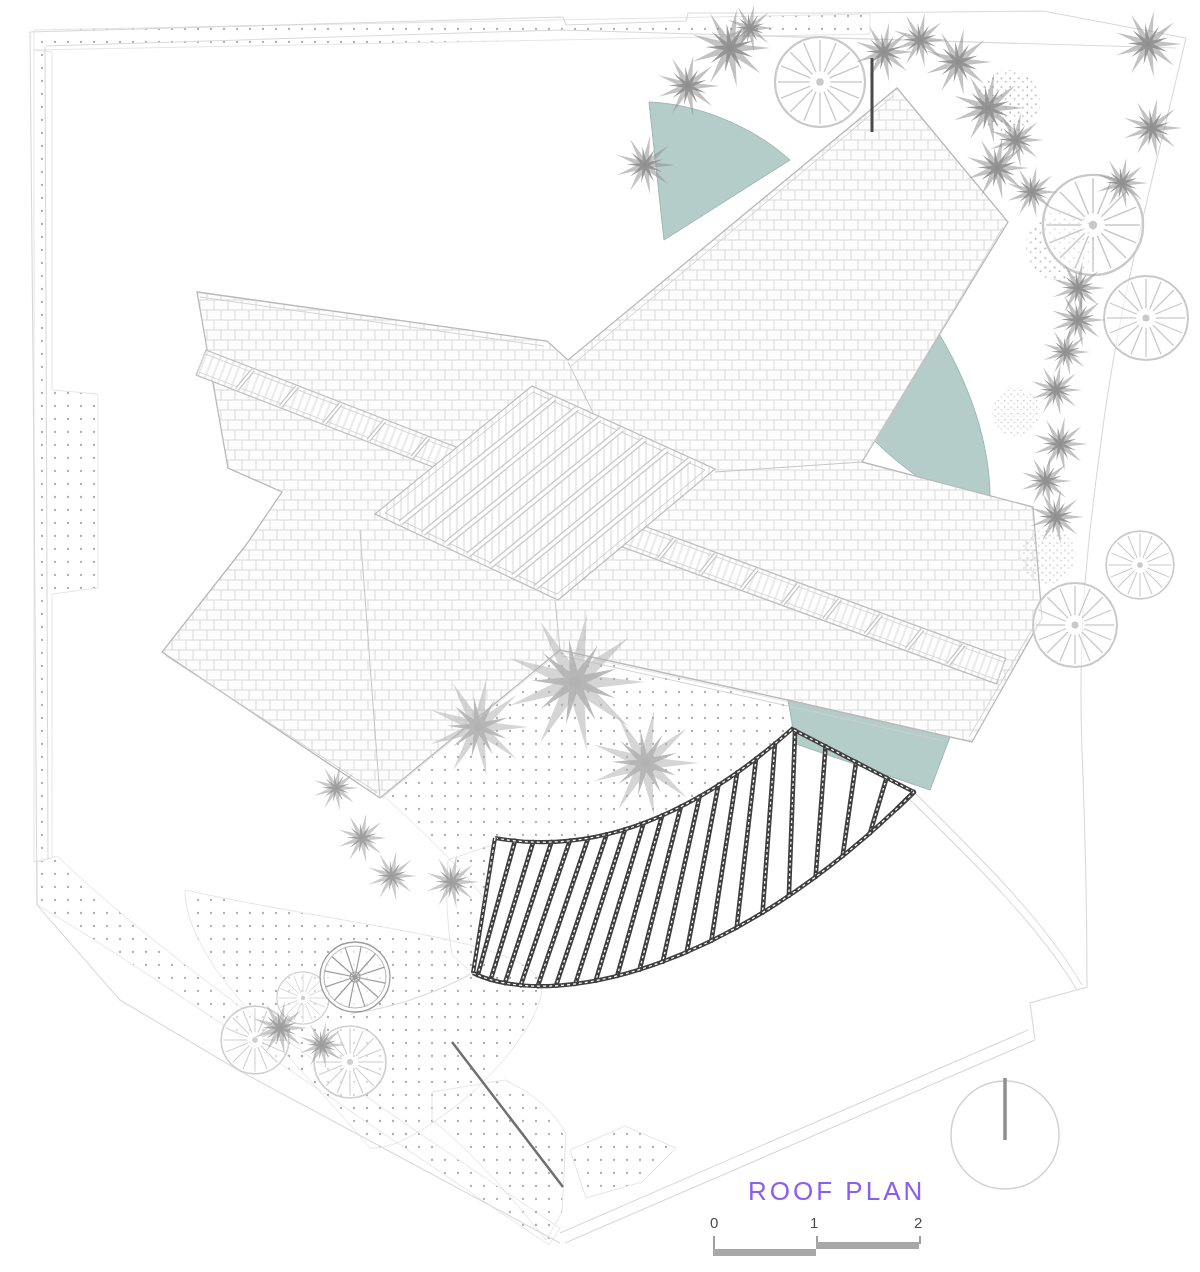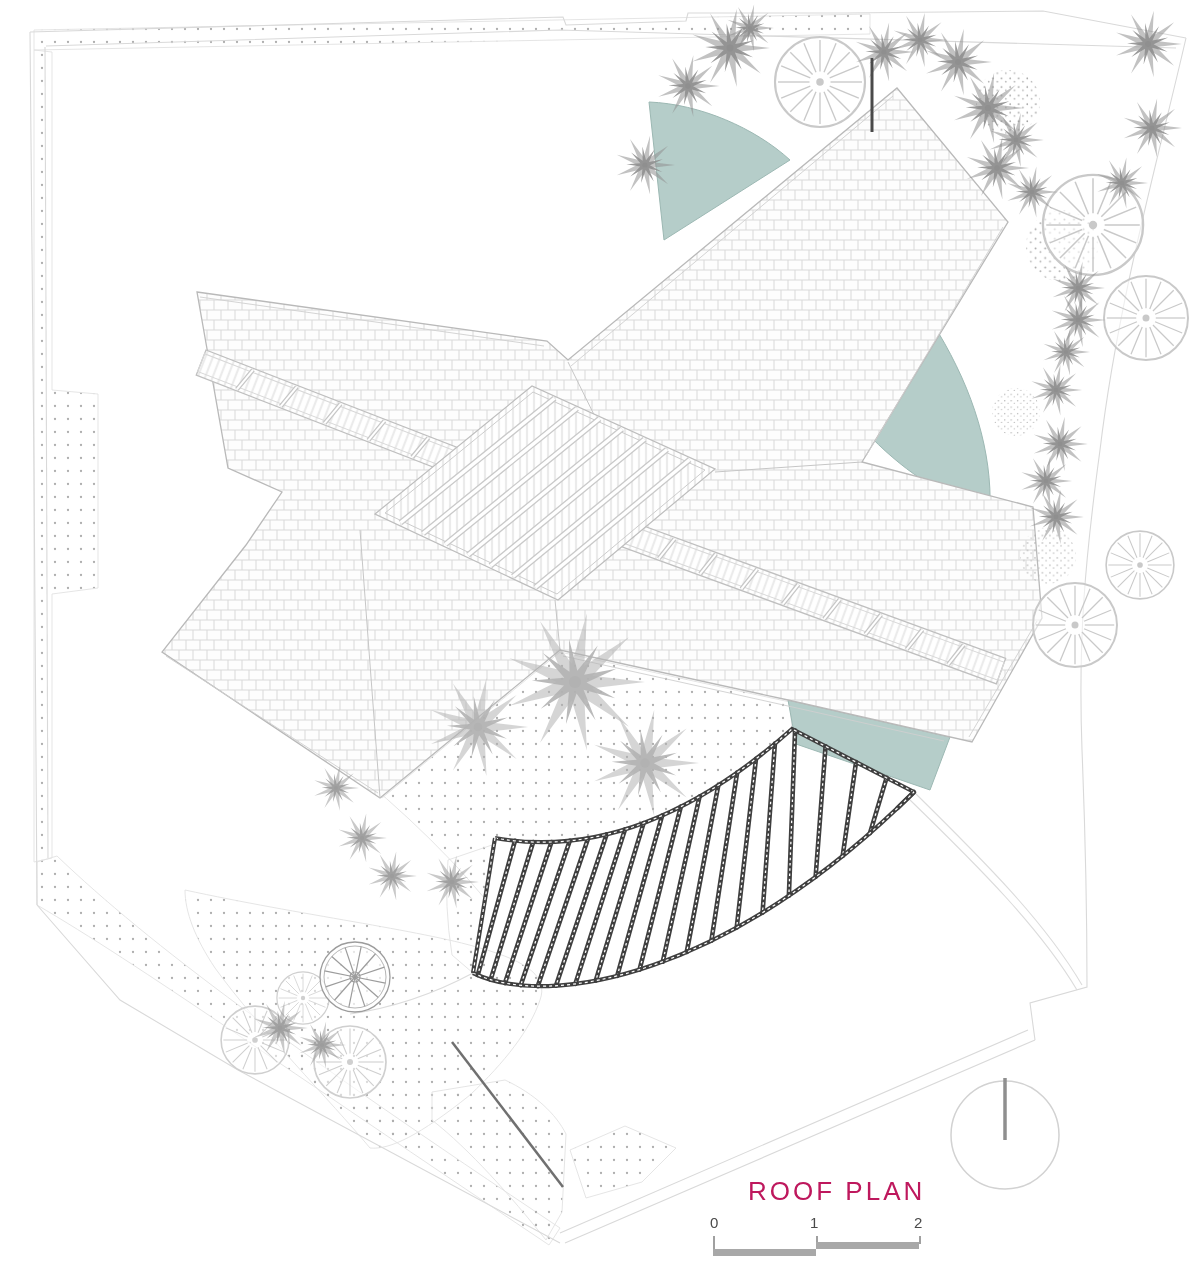--- a/index.html
+++ b/index.html
@@ -1,20 +1,20 @@
 <!DOCTYPE html>
 <html><head>
 <meta charset="utf-8">
 <style>
   html,body{margin:0;padding:0;background:#ffffff;}
   #stage{position:relative;width:1200px;height:1272px;background:#ffffff;overflow:hidden;
          font-family:"Liberation Sans",sans-serif;}
   #plan-svg{position:absolute;left:0;top:0;}
   .title{position:absolute;left:748px;top:1176px;font-size:26px;letter-spacing:3px;
-         color:#be185d;font-weight:400;white-space:nowrap;}
+         color:#8b5cf6;font-weight:400;white-space:nowrap;}
   .scalebar{position:absolute;left:710px;top:1214px;width:220px;height:52px;}
   .scalebar .lbl{position:absolute;top:0;font-size:15px;color:#4a4a4a;}
   .scalebar .tick{position:absolute;width:1.5px;background:#a0a0a0;}
   .scalebar .seg{position:absolute;height:7px;background:#a8a8a8;}
 </style>
 </head>
 <body>
 
 <div id="stage">
 

